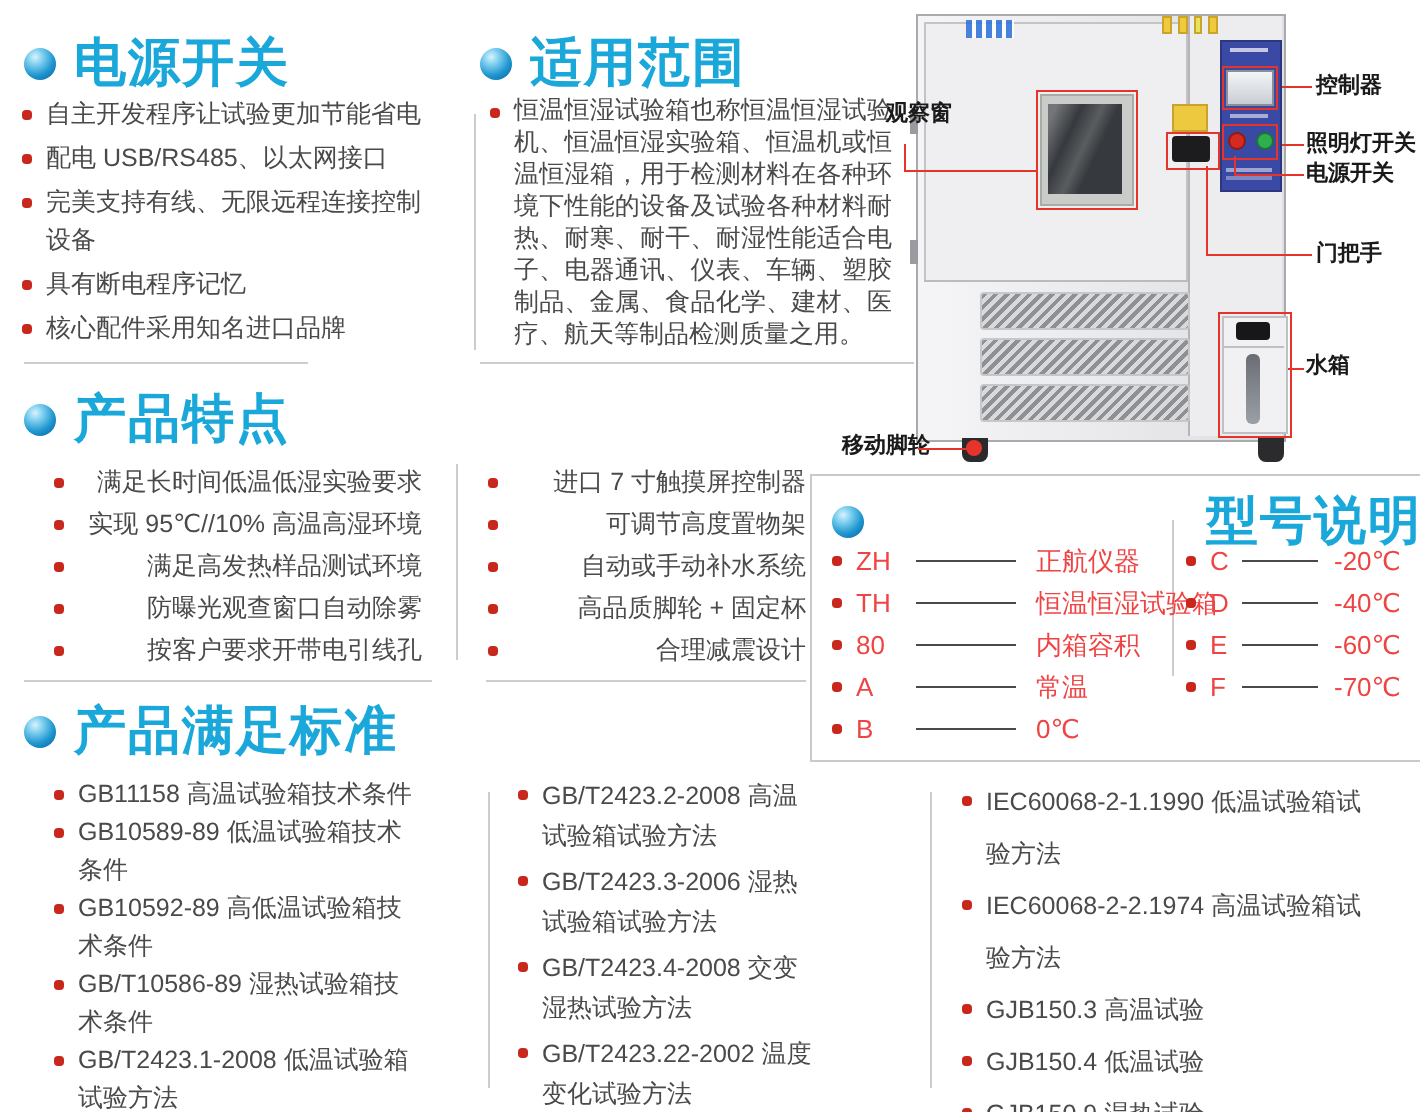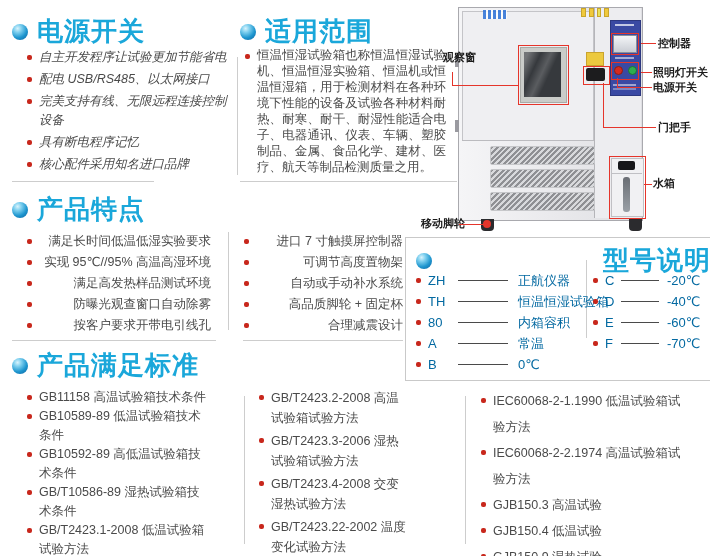--- a/index.html
+++ b/index.html
@@ -19,42 +19,42 @@
   .gap2 .item{margin-bottom:2px;text-align:right;}
   .para .item{line-height:16px;text-align:justify;}
   .std2 .item{margin-bottom:3px;line-height:20px;}
   .std3 .item{line-height:26px;}
   .std3 .item::before{top:10px;}
   
   .hline{position:absolute;height:1px;background:#cdcdcd;}
   .vline{position:absolute;width:1px;background:#cdcdcd;}
   
   .modelbox{position:absolute;border:1px solid #c9c9c9;border-right:none;background:transparent;}
-  .mrow{display:flex;align-items:center;height:21px;font-size:13px;color:#0369a1;white-space:nowrap;}
+  .mrow{display:flex;align-items:center;height:21px;font-size:13px;color:#ef4444;white-space:nowrap;}
   .mdot{width:5px;height:5px;border-radius:40%;background:#c8271c;margin-right:7px;flex:none;}
   .mcode{min-width:30px;}
   .mdash{width:50px;height:1px;background:#4a4a4a;margin-right:10px;flex:none;}
   .mc2 .mcode{min-width:16px;}
   .mc2 .mdash{width:38px;margin-right:8px;}
   
   .lbl{position:absolute;font-size:11px;font-weight:bold;color:#1a1a1a;white-space:nowrap;line-height:13px;}
   .rline{position:absolute;background:#e5352b;}
   .redbox{position:absolute;border:1px solid #e5352b;}
   .machpart{position:absolute;}
 </style>
 </head>
 <body>
 
 <div class="page">
 
   <h2 class="hdr abs" style="left:12px;top:14px;">
     <span class="sphere"></span>
     <span>电源开关</span>
   </h2>
-  <div class="abs gap3" style="left:26px;top:48px;width:203px;font-style:italic;">
+  <div class="abs gap3" style="left:10px;top:48px;width:203px;">
 
   <div class="item">自主开发程序让试验更加节能省电</div>
       <div class="item">配电 USB/RS485、以太网接口</div>
       <div class="item">完美支持有线、无限远程连接控制设备</div>
       <div class="item">具有断电程序记忆</div>
       <div class="item">核心配件采用知名进口品牌</div>
     </div>
 
   <h2 class="hdr abs" style="left:240px;top:14px;">
     <span class="sphere"></span>
@@ -69,21 +69,21 @@
   <div class="hline" style="left:240px;top:181px;width:217px;"></div>
   <div class="vline" style="left:237px;top:57px;height:118px;"></div>
 
   <h2 class="hdr abs" style="left:12px;top:192px;">
     <span class="sphere"></span>
     <span>产品特点</span>
   </h2>
   <div class="abs gap2" style="left:26px;top:232px;width:185px;">
 
   <div class="item">满足长时间低温低湿实验要求</div>
-      <div class="item">实现 95℃//95% 高温高湿环境</div>
+      <div class="item">实现 95℃//10% 高温高湿环境</div>
       <div class="item">满足高发热样品测试环境</div>
       <div class="item">防曝光观查窗口自动除雾</div>
       <div class="item">按客户要求开带电引线孔</div>
     </div>
   <div class="vline" style="left:228px;top:232px;height:98px;"></div>
   <div class="abs gap2" style="left:243px;top:232px;width:160px;">
 
   <div class="item">进口 7 寸触摸屏控制器</div>
       <div class="item">可调节高度置物架</div>
       <div class="item">自动或手动补水系统</div>

